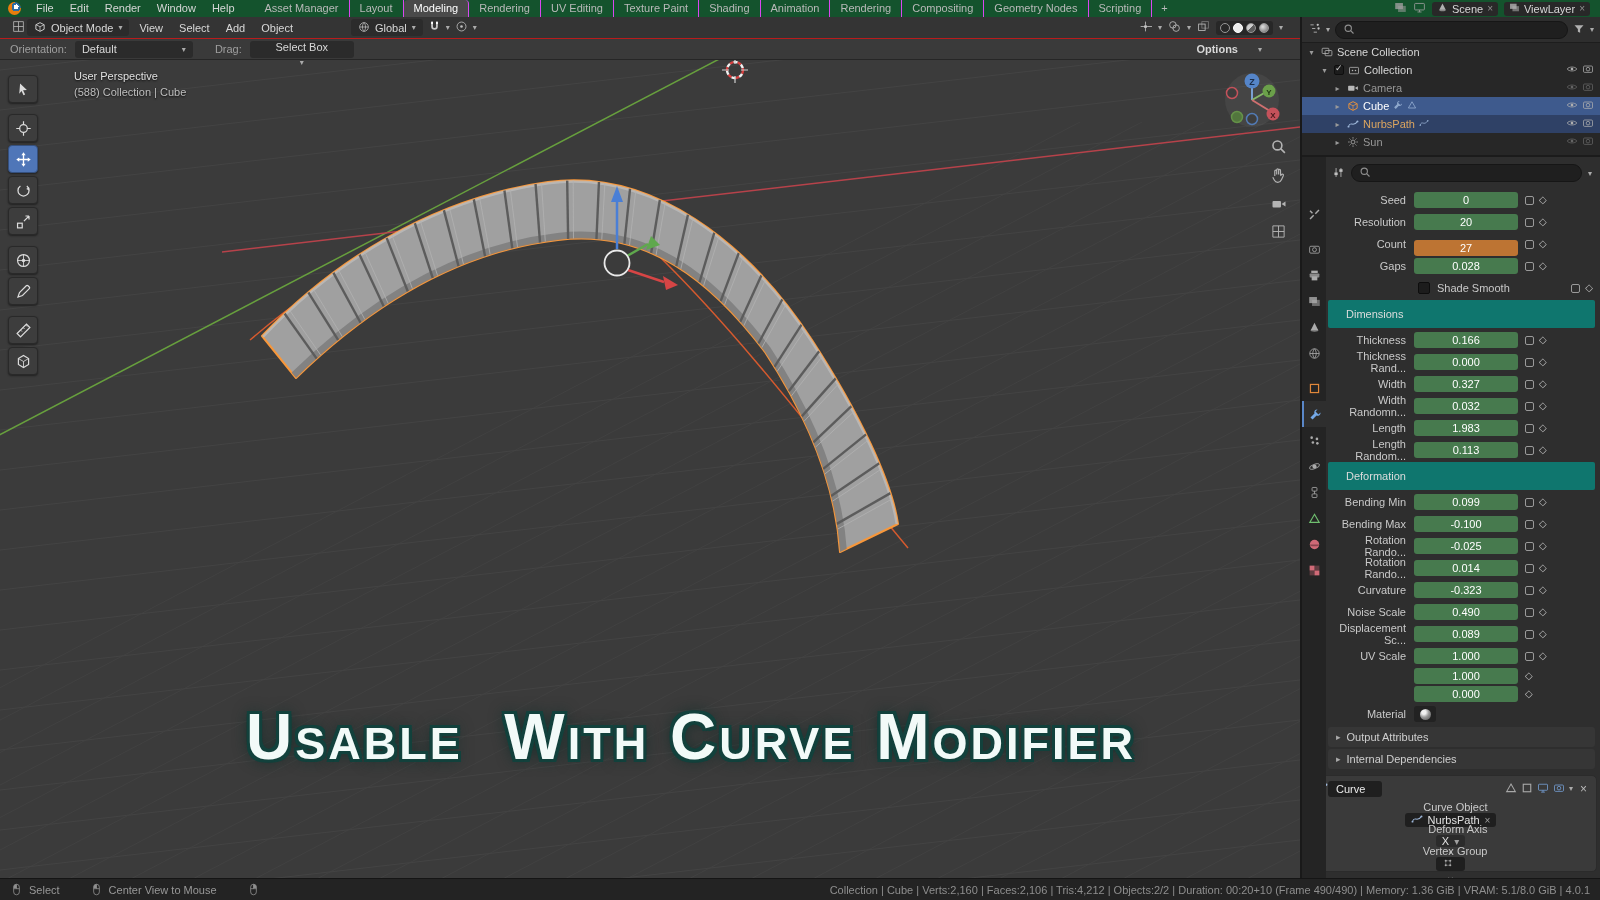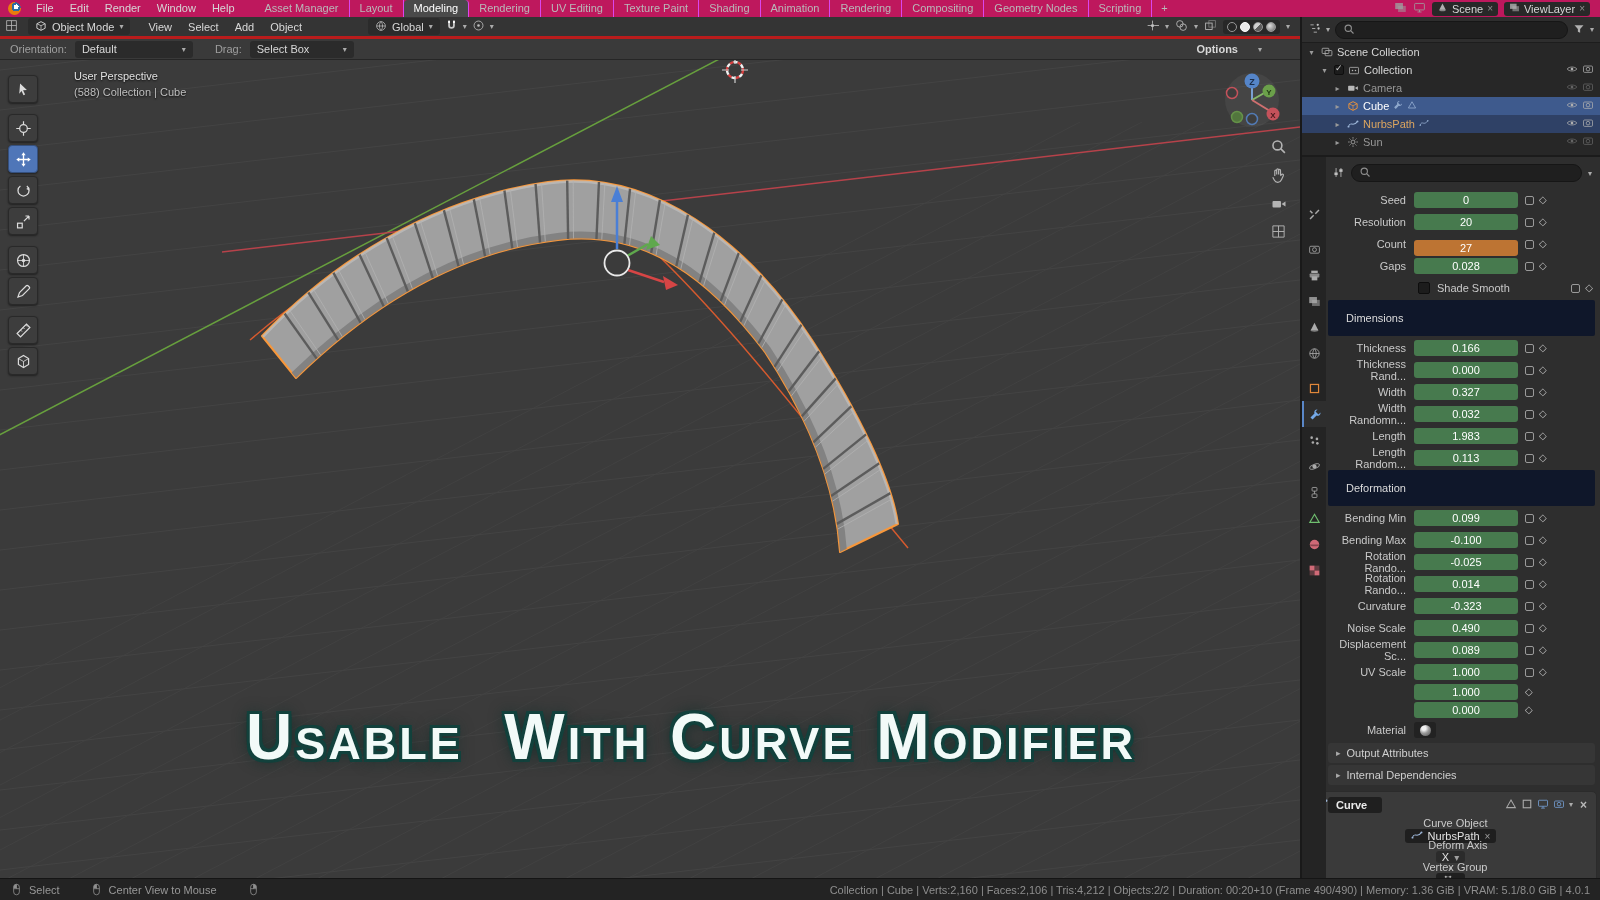--- a/index.html
+++ b/index.html
@@ -1,34 +1,34 @@
 <!DOCTYPE html>
 <html style="--animated: #477a4e; --keyframed: #bd7433;"><head>
 <meta charset="utf-8">
 <style>
   * { box-sizing:border-box; margin:0; padding:0; }
   html,body { width:1600px; height:900px; }
   body { background:#161616; font-family:"Liberation Sans","DejaVu Sans",sans-serif; font-size:11px; color:#d8d8d8; overflow:hidden; }
   #app { position:relative; width:1600px; height:900px; }
 
   
-  .topbar { position:absolute; top:0; left:0; width:1600px; height:17px; background:#be185d; display:flex; align-items:center; z-index:6; }
+  .topbar { position:absolute; top:0; left:0; width:1600px; height:17px; background:#14532d; display:flex; align-items:center; z-index:6; }
   .logo { width:13px; height:13px; margin:0 7px 0 8px; border-radius:50%;
           background:radial-gradient(circle at 62% 38%, #ffffff 0 2.5px, #2d6ca3 2.5px 4.5px, #e87d0d 4.5px); }
   .menu-item { padding:0 8px; line-height:17px; color:#d6d6d6; }
   .ws-wrap { display:flex; margin-left:12px; height:17px; }
   .ws-tab { padding:0 10px; line-height:17px; color:#b9b9b9; border-right:1px solid #d946ef; }
   .ws-tab.active { background:#4a4a4a; color:#ffffff; border-radius:4px 4px 0 0; }
   .ws-add { padding:0 9px; line-height:17px; color:#b9b9b9; }
   .top-right { margin-left:auto; display:flex; align-items:center; gap:6px; padding-right:10px; }
   .top-chip { display:flex; align-items:center; gap:4px; background:#282828; border-radius:3px; padding:0 5px; height:14px; }
   .chip-x { color:#8f8f8f; font-size:10px; }
 
   
-  .vp-header { position:absolute; top:17px; left:0; width:1300px; height:22px; background:#343434; border-bottom:3px solid #b91c1c; display:flex; align-items:center; gap:10px; padding:0 5px; z-index:5; }
+  .vp-header { position:absolute; top:17px; left:0; width:1300px; height:22px; background:#343434; border-bottom:1px solid #b91c1c; display:flex; align-items:center; gap:2px; padding:0 12px; z-index:5; }
   .dd { display:flex; align-items:center; gap:5px; background:#2b2b2b; border-radius:3px; padding:0 7px; height:17px; }
   .caret { font-size:8px; color:#ababab; }
   .menu2 { padding:0 8px; color:#d8d8d8; }
   .hdr-center { margin-left:48px; display:flex; align-items:center; gap:5px; }
   .hdr-right { margin-left:auto; display:flex; align-items:center; gap:6px; padding-right:5px; }
   .shading-modes { display:flex; gap:3px; background:#272727; padding:2px 4px; border-radius:3px; align-items:center; }
   .shade-dot { width:10px; height:10px; border-radius:50%; border:1.5px solid #979797; }
   .shade-dot.active { background:#ececec; border-color:#ffffff; }
 
   .tool-settings { position:absolute; top:39px; left:0; width:1300px; height:21px; background:#3a3a3a; border-bottom:1px solid #262626; display:flex; align-items:center; gap:8px; padding:0 10px; z-index:5; }
@@ -86,31 +86,31 @@
 
   .prow { height:22px; display:flex; align-items:center; }
   .prow.compact { height:18px; }
   .plabel { width:88px; flex:none; text-align:right; padding-right:8px; color:#c9c9c9; }
   .pfield { width:104px; flex:none; height:16px; border-radius:3px; text-align:center; line-height:16px; color:#ffffff; }
   .pfield.green { background:var(--animated,#477a4e); }
   .pfield.orange { background:var(--keyframed,#bd7433);margin-top:8px; }
   .picons { display:flex; align-items:center; gap:5px; margin-left:7px; }
   .kfsq { width:9px; height:9px; border:1.5px solid #9a9a9a; border-radius:2px; }
   .kfdia { font-size:10px; color:#bdbdbd; line-height:1; }
-  .phead { height:36px; background:#0f172a; border-radius:2px; margin:1px 2px; display:flex; align-items:center; padding-left:18px; color:#dcdcdc; }
+  .phead { height:28px; background:#0f766e; border-radius:2px; margin:1px 2px; display:flex; align-items:center; padding-left:18px; color:#dcdcdc; }
   .pcheck-row { height:22px; display:flex; align-items:center; }
   .pcheckbox { width:12px; height:12px; background:#1c1c1c; border:1px solid #0d0d0d; border-radius:2px; margin-left:92px; flex:none; }
   .pcheck-label { margin-left:7px; color:#c9c9c9; }
   .pcollapsed { height:20px; background:#363636; border-radius:3px; margin:2px 2px; display:flex; align-items:center; gap:6px; padding-left:8px; color:#cfcfcf; }
   .pcollapsed .disc { font-size:9px; color:#aaaaaa; }
   .material-btn { width:22px; height:16px; background:#222222; border-radius:3px; display:flex; align-items:center; justify-content:center; }
   .mat-sphere { width:11px; height:11px; border-radius:50%; background:radial-gradient(circle at 35% 30%, #f0f0f0 0 2px, #9a9a9a 5px, #4c4c4c); }
 
   .mod-panel { margin:6px 3px 0 2px; background:#3a3a3a; border:1px solid #2b2b2b; border-radius:5px; padding-bottom:4px; }
-  .mod-header { height:25px; display:flex; align-items:center; gap:0; padding:0 6px;font-weight:bold; }
+  .mod-header { height:25px; display:flex; align-items:center; gap:0; padding:0 6px; }
   .mod-name { background:#1f1f1f; border-radius:3px; height:16px; line-height:16px; padding:0 8px; color:#eaeaea; min-width:54px; }
   .mod-icons { margin-left:auto; display:flex; align-items:center; gap:4px; }
   .mod-x { color:#b8b8b8; font-size:12px; padding:0 3px; }
   .mod-row { height:22px; display:flex; align-items:center; padding:0 4px;flex-direction:column; }
   .mod-label { width:90px; flex:none; text-align:right; padding-right:8px; color:#c9c9c9; }
   .mod-field { flex:1; height:16px; background:#1f1f1f; border-radius:3px; display:flex; align-items:center; gap:5px; padding:0 6px; color:#e2e2e2; }
   .mod-field.dropdown { background:#2b2b2b; }
   .mod-field .fx { margin-left:auto; color:#9f9f9f; font-size:10px; }
   .mod-aux { width:16px; flex:none; text-align:center; color:#9a9a9a; font-size:10px; }
 
@@ -239,21 +239,21 @@
     </div>
   </div>
 
   <div class="tool-settings">
     <span class="ts-label">Orientation:</span>
     <div class="dd" style="width:118px; justify-content:space-between;">
       <span>Default</span>
       <span class="caret">▾</span>
     </div>
     <span class="ts-label" style="margin-left:14px;">Drag:</span>
-    <div class="dd" style="width:104px; justify-content:space-between;">
+    <div class="dd" style="width:104px; justify-content:space-between;flex-direction:column;">
       <span>Select Box</span>
       <span class="caret">▾</span>
     </div>
     <div class="options-btn">
       <span>Options</span>
       <span class="caret">▾</span>
     </div>
   </div>
 
   <div class="viewport">

